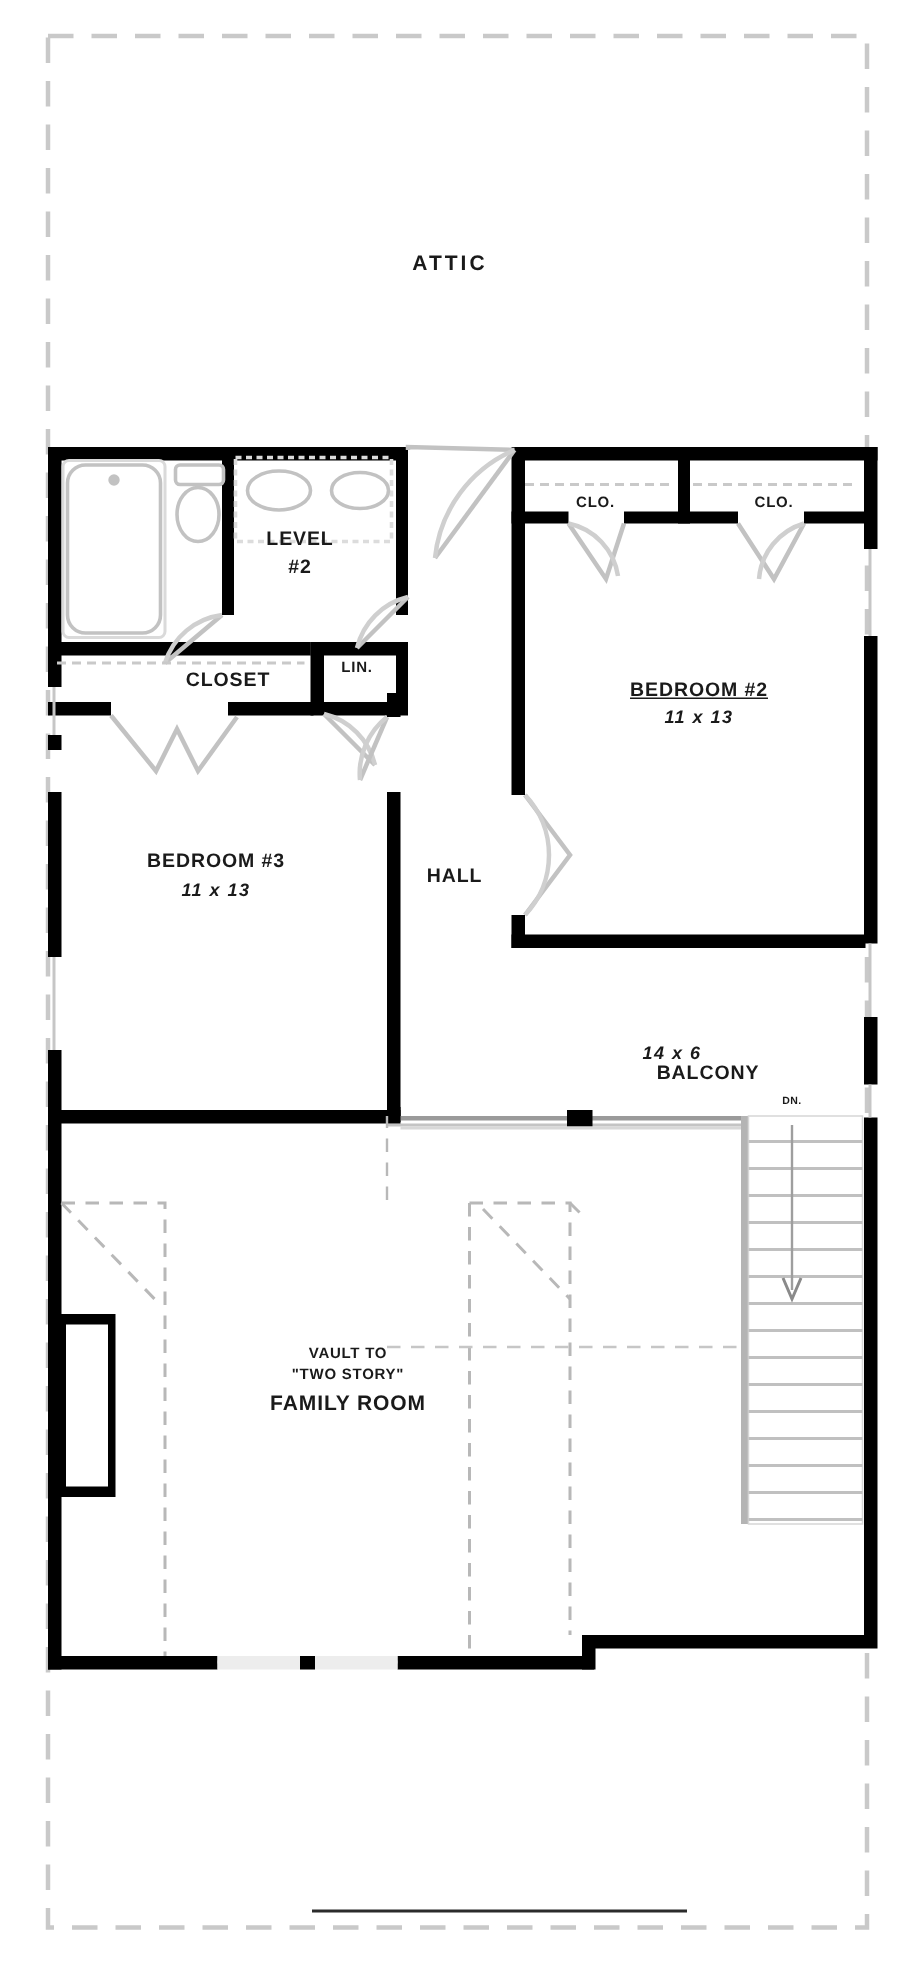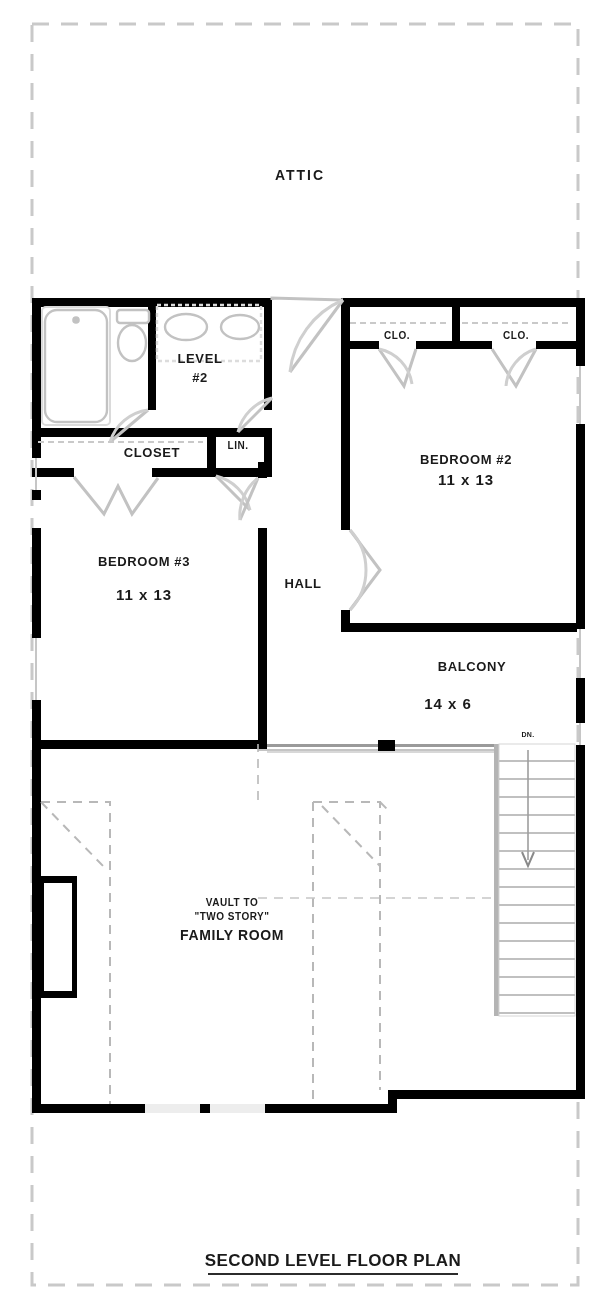--- a/index.html
+++ b/index.html
@@ -3,21 +3,21 @@
 <meta charset="utf-8">
 <style>
   html,body{margin:0;padding:0;background:#ffffff;}
   body{font-family:"Liberation Sans",sans-serif;}
   #plan{position:relative;width:600px;height:1309px;background:#fff;overflow:hidden;}
   #plan svg{position:absolute;left:0;top:0;}
   .lbl{position:absolute;font-weight:bold;color:#1a1a1a;letter-spacing:0.6px;
        text-align:center;white-space:nowrap;transform:translateX(-50%);
        font-family:"Liberation Sans",sans-serif;}
   .lbl.room{font-size:13px;}
-  .lbl.dim{font-size:15px;letter-spacing:1px;}
+  .lbl.dim{font-size:12px;letter-spacing:1px;font-style:italic;}
   .lbl.small{font-size:10px;letter-spacing:0.5px;}
   .lbl.tiny{font-size:7px;letter-spacing:0.3px;}
   .lbl.attic{font-size:14px;letter-spacing:2px;}
   .lbl.title{font-size:17px;letter-spacing:0.4px;}
   .title-underline{position:absolute;height:2px;background:#2b2b2b;transform:translateX(-50%);}
 </style>
 </head>
 <body>
 
 <div id="plan">
@@ -214,33 +214,32 @@
   <div class="lbl room" style="left:200px;top:351px;">LEVEL</div>
   <div class="lbl room" style="left:200px;top:370px;">#2</div>
 
   <div class="lbl room" style="left:112px;top:445px;margin-left:40px;">CLOSET</div>
 
   <div class="lbl small" style="left:238px;top:440px;">LIN.</div>
 
   <div class="lbl small" style="left:397px;top:330px;">CLO.</div>
   <div class="lbl small" style="left:516px;top:330px;">CLO.</div>
 
-  <div class="lbl room" style="left:466px;top:452px;">BEDROOM #2</div>
+  <div class="lbl room" style="left:466px;top:452px;text-decoration:underline;">BEDROOM #2</div>
   <div class="lbl dim" style="left:466px;top:471px;">11 x 13</div>
 
-  <div class="lbl room" style="left:144px;top:554px;">BEDROOM #3</div>
+  <div class="lbl room" style="left:144px;top:566px;">BEDROOM #3</div>
   <div class="lbl dim" style="left:144px;top:586px;">11 x 13</div>
 
   <div class="lbl room" style="left:303px;top:540px;margin-top:36px;">HALL</div>
 
-  <div class="lbl room" style="left:448px;top:659px;padding-left:48px;">BALCONY</div>
+  <div class="lbl room" style="left:448px;top:707px;padding-left:48px;">BALCONY</div>
   <div class="lbl dim" style="left:448px;top:695px;">14 x 6</div>
 
   <div class="lbl tiny" style="left:528px;top:731px;">DN.</div>
 
   <div class="lbl small" style="left:232px;top:897px;">VAULT TO</div>
   <div class="lbl small" style="left:232px;top:911px;">"TWO STORY"</div>
   <div class="lbl room" style="left:232px;top:927px;font-size:14px;">FAMILY ROOM</div>
 
-  <div class="lbl title" style="left:333px;top:1251px;">SECOND LEVEL FLOOR PLAN</div>
   <div class="title-underline" style="left:333px;top:1273px;width:250px;"></div>
 
 </div>
 
 </body></html>

